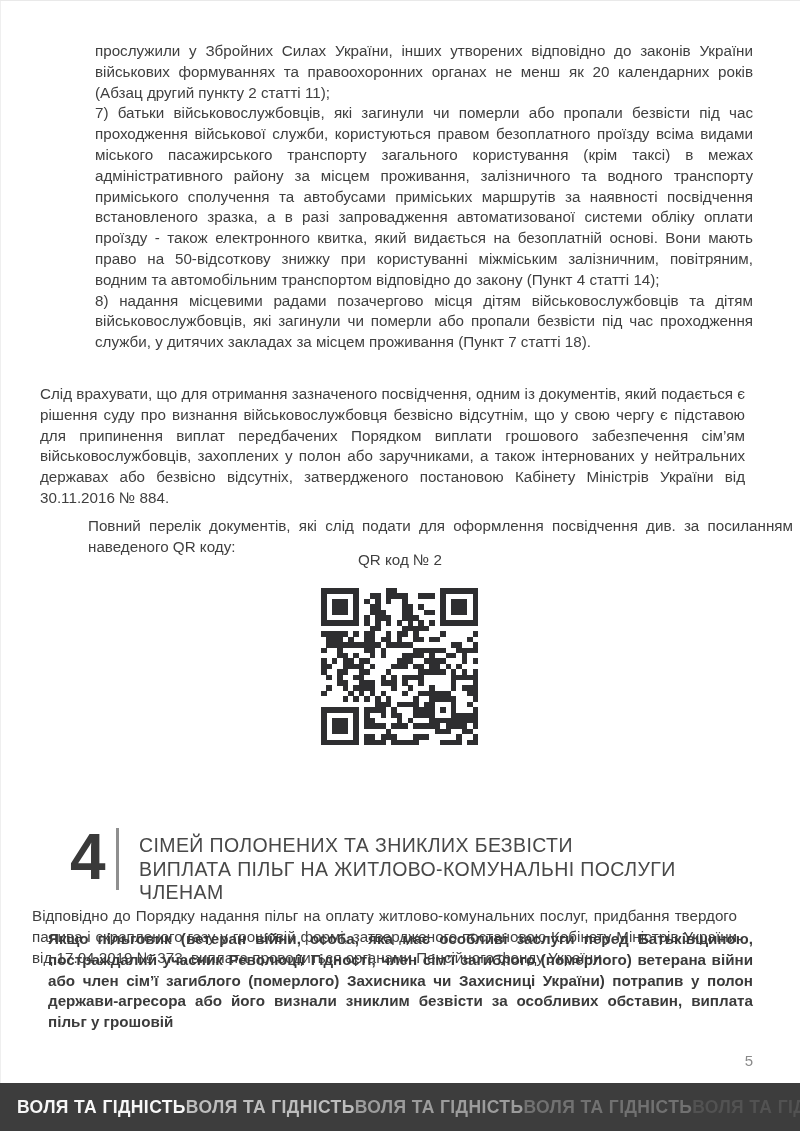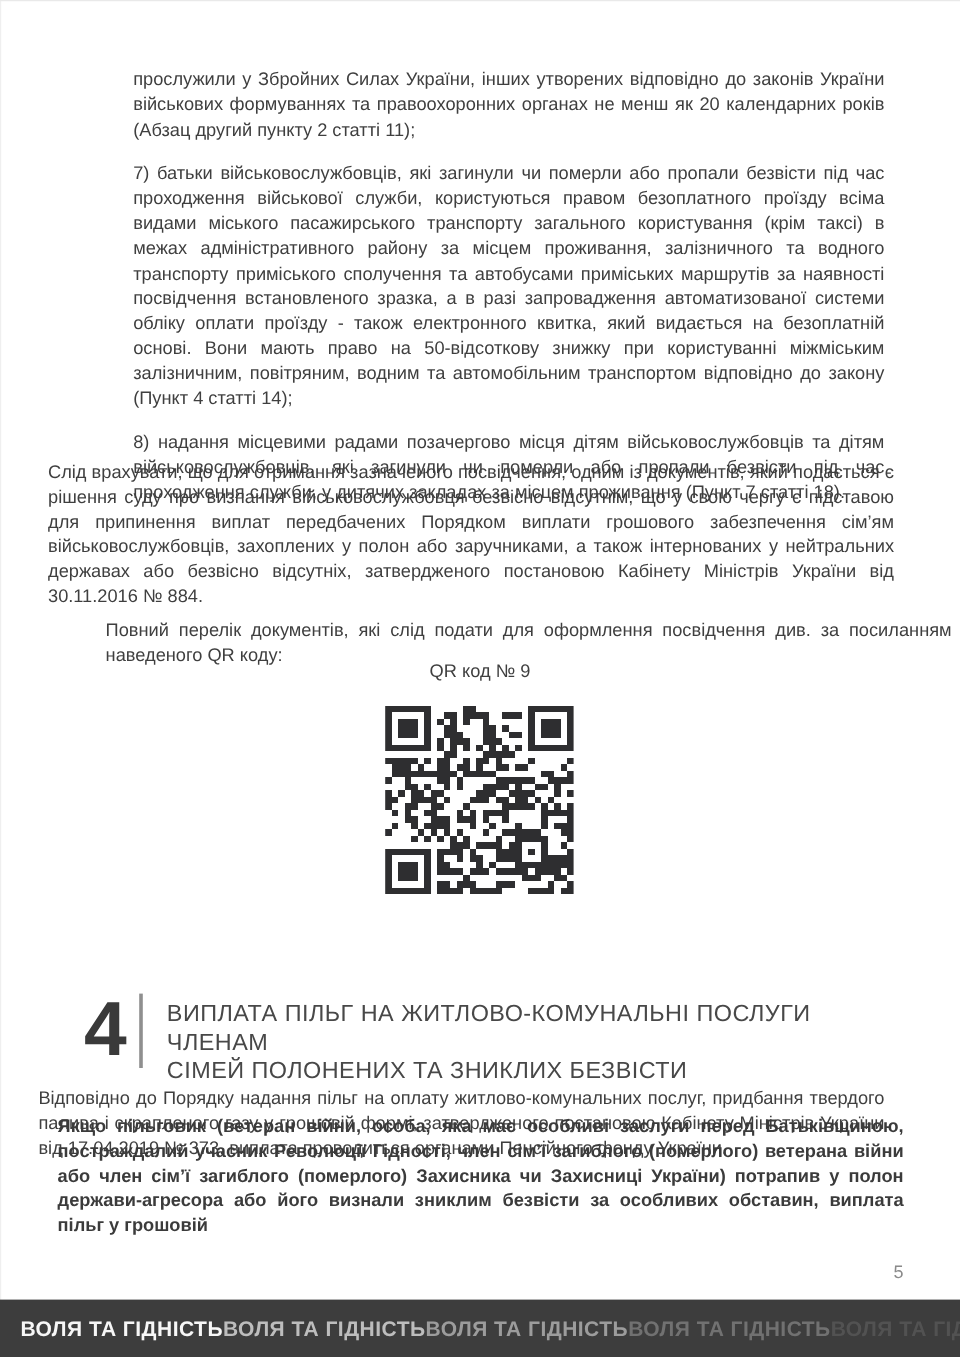--- a/index.html
+++ b/index.html
@@ -45,38 +45,38 @@
     position:absolute; right:47px; top:1052px; font-size:15px; color:#8a8a8a;
   }
   .footer {
     position:absolute; left:0; bottom:0; width:800px; height:48px;
     display:flex; align-items:center; justify-content:space-between;
     padding:0 17px;
   }
   .footer-item {
     font-size:17.5px; font-weight:bold; letter-spacing:0.4px; white-space:nowrap;
   }
-  p.item { margin:16px; }
+  p.item { margin:0; }
 </style>
 </head>
 <body>
 
 <div class="page">
 
   <div class="list-block body-text">
     <p class="item">прослужили у Збройних Силах України, інших утворених відповідно до законів України військових формуваннях та правоохоронних органах не менш як 20 календарних років (Абзац другий пункту 2 статті 11);</p>
     <p class="item">7) батьки військовослужбовців, які загинули чи померли або пропали безвісти під час проходження військової служби, користуються правом безоплатного проїзду всіма видами міського пасажирського транспорту загального користування (крім таксі) в межах адміністративного району за місцем проживання, залізничного та водного транспорту приміського сполучення та автобусами приміських маршрутів за наявності посвідчення встановленого зразка, а в разі запровадження автоматизованої системи обліку оплати проїзду - також електронного квитка, який видається на безоплатній основі. Вони мають право на 50-відсоткову знижку при користуванні міжміським залізничним, повітряним, водним та автомобільним транспортом відповідно до закону (Пункт 4 статті 14);</p>
     <p class="item">8) надання місцевими радами позачергово місця дітям військовослужбовців та дітям військовослужбовців, які загинули чи померли або пропали безвісти під час проходження служби, у дитячих закладах за місцем проживання (Пункт 7 статті 18).</p>
   </div>
 
   <div class="note-para body-text">Слід врахувати, що для отримання зазначеного посвідчення, одним із документів, який подається є рішення суду про визнання військовослужбовця безвісно відсутнім, що у свою чергу є підставою для припинення виплат передбачених Порядком виплати грошового забезпечення сім’ям військовослужбовців, захоплених у полон або заручниками, а також інтернованих у нейтральних державах або безвісно відсутніх, затвердженого постановою Кабінету Міністрів України від 30.11.2016 № 884.</div>
 
   <div class="qr-intro body-text">Повний перелік документів, які слід подати для оформлення посвідчення див. за посиланням наведеного QR коду:</div>
 
-  <div class="qr-label">QR код № 9</div>
+  <div class="qr-label">QR код № 2</div>
 
   <div class="qr-box">
     <svg viewBox="0 0 29 29" shape-rendering="crispEdges" fill="#2e2e30">
         <rect x="0" y="0" width="1.02" height="1.02"></rect>
         <rect x="1" y="0" width="1.02" height="1.02"></rect>
         <rect x="2" y="0" width="1.02" height="1.02"></rect>
         <rect x="3" y="0" width="1.02" height="1.02"></rect>
         <rect x="4" y="0" width="1.02" height="1.02"></rect>
         <rect x="5" y="0" width="1.02" height="1.02"></rect>
         <rect x="6" y="0" width="1.02" height="1.02"></rect>
@@ -502,22 +502,22 @@
         <rect x="25" y="28" width="1.02" height="1.02"></rect>
         <rect x="27" y="28" width="1.02" height="1.02"></rect>
         <rect x="28" y="28" width="1.02" height="1.02"></rect>
       </svg>
   </div>
 
   <div class="section-header">
     <div class="section-number">4</div>
     <div class="section-divider"></div>
     <div class="section-title">
+      <div>СІМЕЙ ПОЛОНЕНИХ ТА ЗНИКЛИХ БЕЗВІСТИ</div>
       <div>ВИПЛАТА ПІЛЬГ НА ЖИТЛОВО-КОМУНАЛЬНІ ПОСЛУГИ ЧЛЕНАМ</div>
-      <div>СІМЕЙ ПОЛОНЕНИХ ТА ЗНИКЛИХ БЕЗВІСТИ</div>
     </div>
   </div>
 
   <div class="order-para body-text">Відповідно до Порядку надання пільг на оплату житлово-комунальних послуг, придбання твердого палива і скрапленого газу у грошовій формі, затвердженого постановою Кабінету Міністрів України від 17.04.2019 № 373, виплата проводиться органами Пенсійного фонду України.</div>
 
   <div class="bold-para body-text">Якщо пільговик (ветеран війни, особа, яка має особливі заслуги перед Батьківщиною, постраждалий учасник Революції Гідності, член сім’ї загиблого (померлого) ветерана війни або член сім’ї загиблого (померлого) Захисника чи Захисниці України) потрапив у полон держави-агресора або його визнали зниклим безвісти за особливих обставин, виплата пільг у грошовій</div>
 
   <div class="page-number">5</div>
 
   <div class="footer" style="background: rgb(61, 61, 61);">

